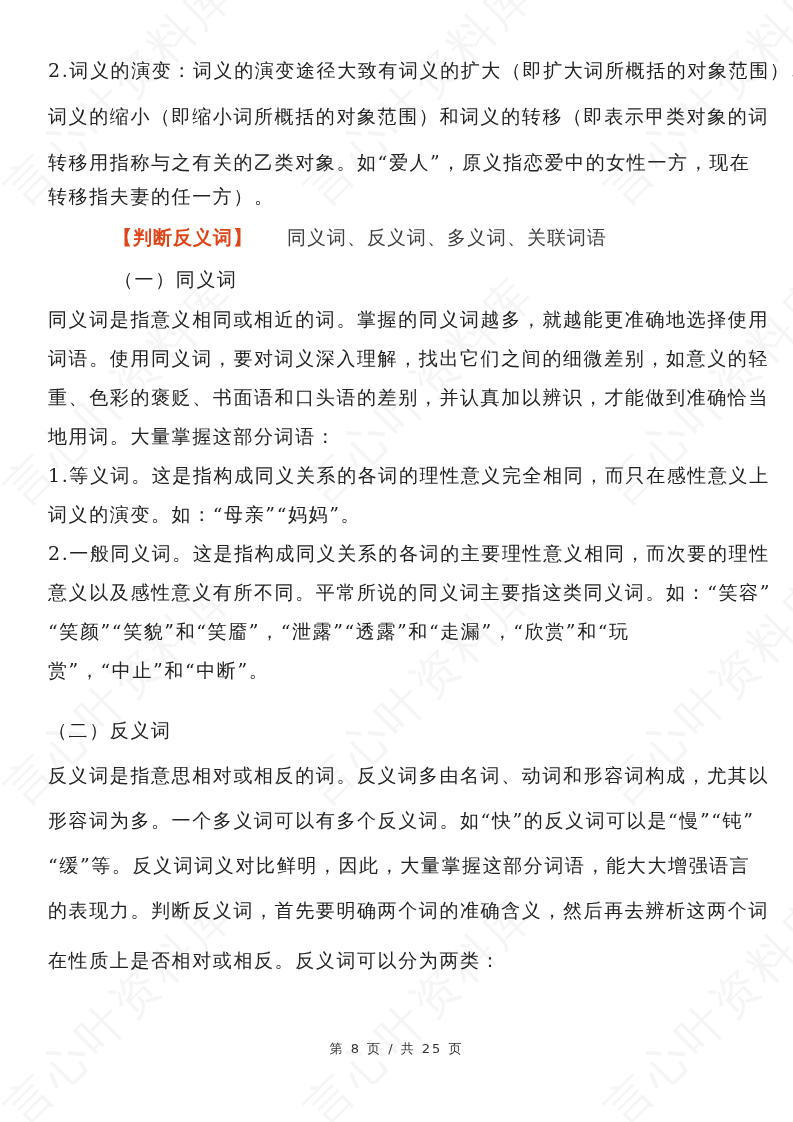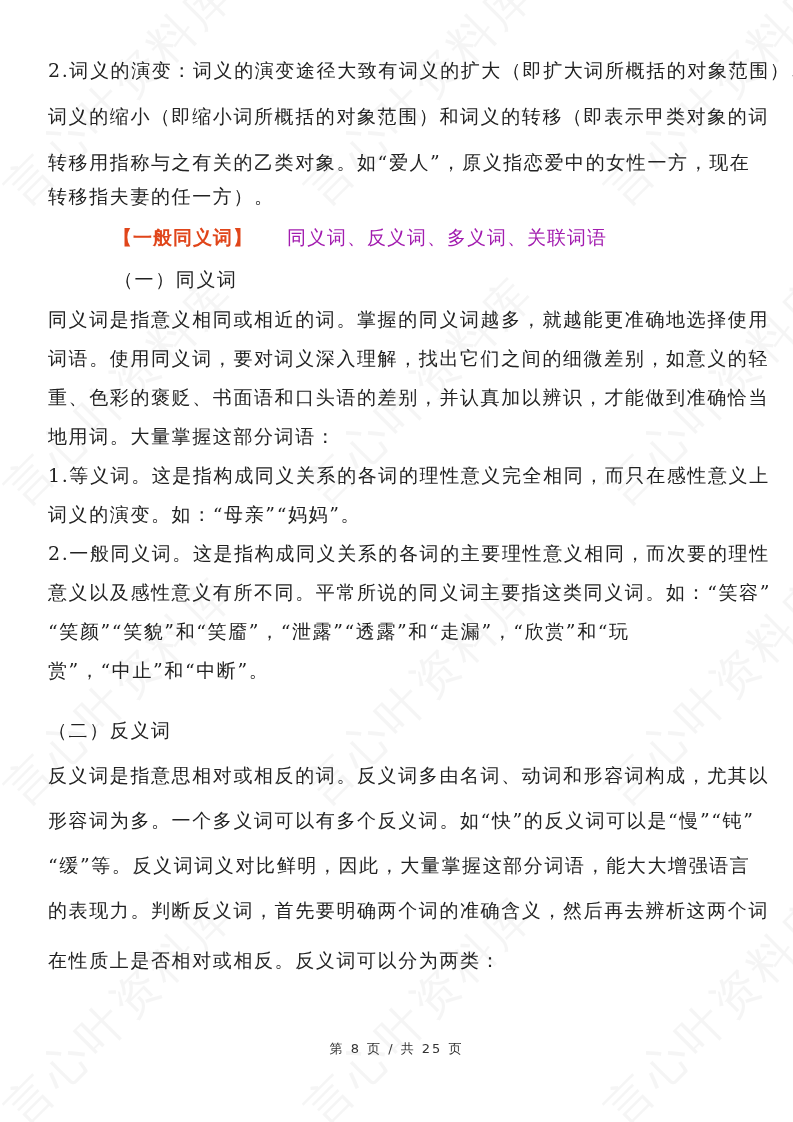--- a/index.html
+++ b/index.html
@@ -50,21 +50,21 @@
       font-size: 19px;
       line-height: 24px;
       white-space: nowrap;
       font-weight: bold;
       letter-spacing: 1px;
     }
     .heading .bracket {
       color: #e0451a;
     }
     .heading .title {
-      color: #a21caf;
+      color: #404040;
       font-weight: normal;
       margin-left: 34px;
     }
     .footer {
       position: absolute;
       left: 0;
       width: 793px;
       top: 1040px;
       text-align: center;
       font-family: "DejaVu Sans", sans-serif;
@@ -93,21 +93,21 @@
 </div>
 
 <div class="page">
 
   <div class="line" style="top:58px;">2.词义的演变：词义的演变途径大致有词义的扩大（即扩大词所概括的对象范围）、</div>
   <div class="line" style="top:104px;">词义的缩小（即缩小词所概括的对象范围）和词义的转移（即表示甲类对象的词</div>
   <div class="line" style="top:150px;">转移用指称与之有关的乙类对象。如“爱人”，原义指恋爱中的女性一方，现在</div>
   <div class="line" style="top:184px;">转移指夫妻的任一方）。</div>
 
   <div class="heading" style="left:65px; top:225px;">
-    <span class="bracket">【一般同义词】</span><span class="title">同义词、反义词、多义词、关联词语</span>
+    <span class="bracket">【判断反义词】</span><span class="title">同义词、反义词、多义词、关联词语</span>
   </div>
 
   <div class="line" style="left:66px; top:267px;">（一）同义词</div>
 
   <div class="line" style="top:307px;">同义词是指意义相同或相近的词。掌握的同义词越多，就越能更准确地选择使用</div>
   <div class="line" style="top:346px;">词语。使用同义词，要对词义深入理解，找出它们之间的细微差别，如意义的轻</div>
   <div class="line" style="top:385px;">重、色彩的褒贬、书面语和口头语的差别，并认真加以辨识，才能做到准确恰当</div>
   <div class="line" style="top:424px;">地用词。大量掌握这部分词语：</div>
 
   <div class="line" style="top:463px;">1.等义词。这是指构成同义关系的各词的理性意义完全相同，而只在感性意义上</div>

